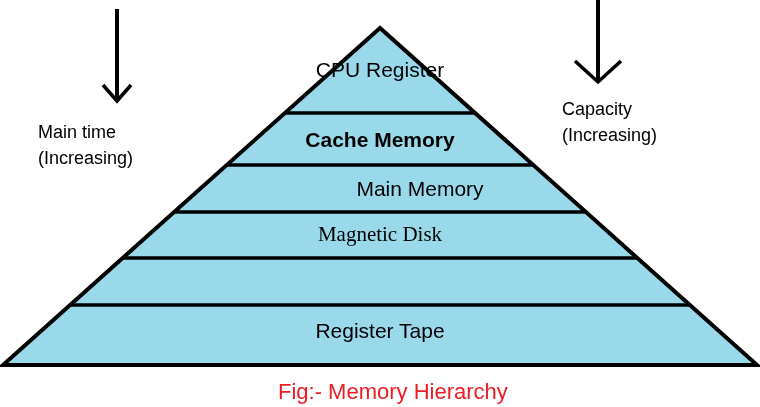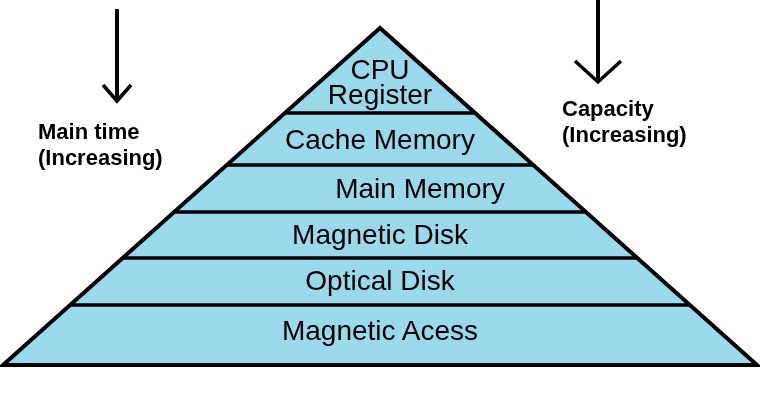--- a/index.html
+++ b/index.html
@@ -18,35 +18,34 @@
   .canvas svg {
     position: absolute;
     top: 0;
     left: 0;
   }
   .layer-label {
     position: absolute;
     left: 380px;
     transform: translateX(-50%);
     text-align: center;
-    font-size: 28px;
+    font-size: 21px;
     line-height: 25px;
     color: #000000;
     white-space: nowrap;
   }
   .layer-label.wrap {
     white-space: normal;
     width: 130px;
   }
   .side-label {
     position: absolute;
-    font-size: 22px;
+    font-size: 18px;
     line-height: 26px;
     color: #000000;
-    font-weight: bold;
   }
   .side-label.left { left: 38px; top: 119px; }
   .side-label.right { left: 562px; top: 96px; }
   .caption {
     position: absolute;
     left: 278px;
     top: 380px;
     font-size: 22px;
     line-height: 24px;
     white-space: nowrap;
@@ -72,30 +71,30 @@
       <polyline points="103,85 117,101 131,85" stroke-width="3.5"></polyline>
     </g>
 
     <g stroke="#000000" fill="none">
       <line x1="598" y1="0" x2="598" y2="80" stroke-width="4"></line>
       <polyline points="575,61 598,82 621,61" stroke-width="3.5"></polyline>
     </g>
   </svg>
 
   <div class="layer-label wrap" style="top:57px;">CPU Register</div>
-  <div class="layer-label" style="top:127px;">Cache Memory</div>
+  <div class="layer-label" style="top:127px;font-weight:bold;">Cache Memory</div>
   <div class="layer-label" style="top:176px;margin-left:40px;">Main Memory</div>
-  <div class="layer-label" style="top:222px;">Magnetic Disk</div>
-  <div class="layer-label" style="top:268px;">Optical Disk</div>
-  <div class="layer-label" style="top:318px;">Magnetic Acess</div>
+  <div class="layer-label" style="top:222px;font-family:Liberation Serif, serif;">Magnetic Disk</div>
+  <div class="layer-label" style="top:318px;">Register Tape</div>
 
   <div class="side-label left">
     <div>Main time</div>
     <div>(Increasing)</div>
   </div>
 
   <div class="side-label right">
     <div>Capacity</div>
     <div>(Increasing)</div>
   </div>
 
+  <div class="caption" style="color: rgb(237, 28, 36);">Fig:- Memory Hierarchy</div>
 
 </div>
 
 </body></html>

